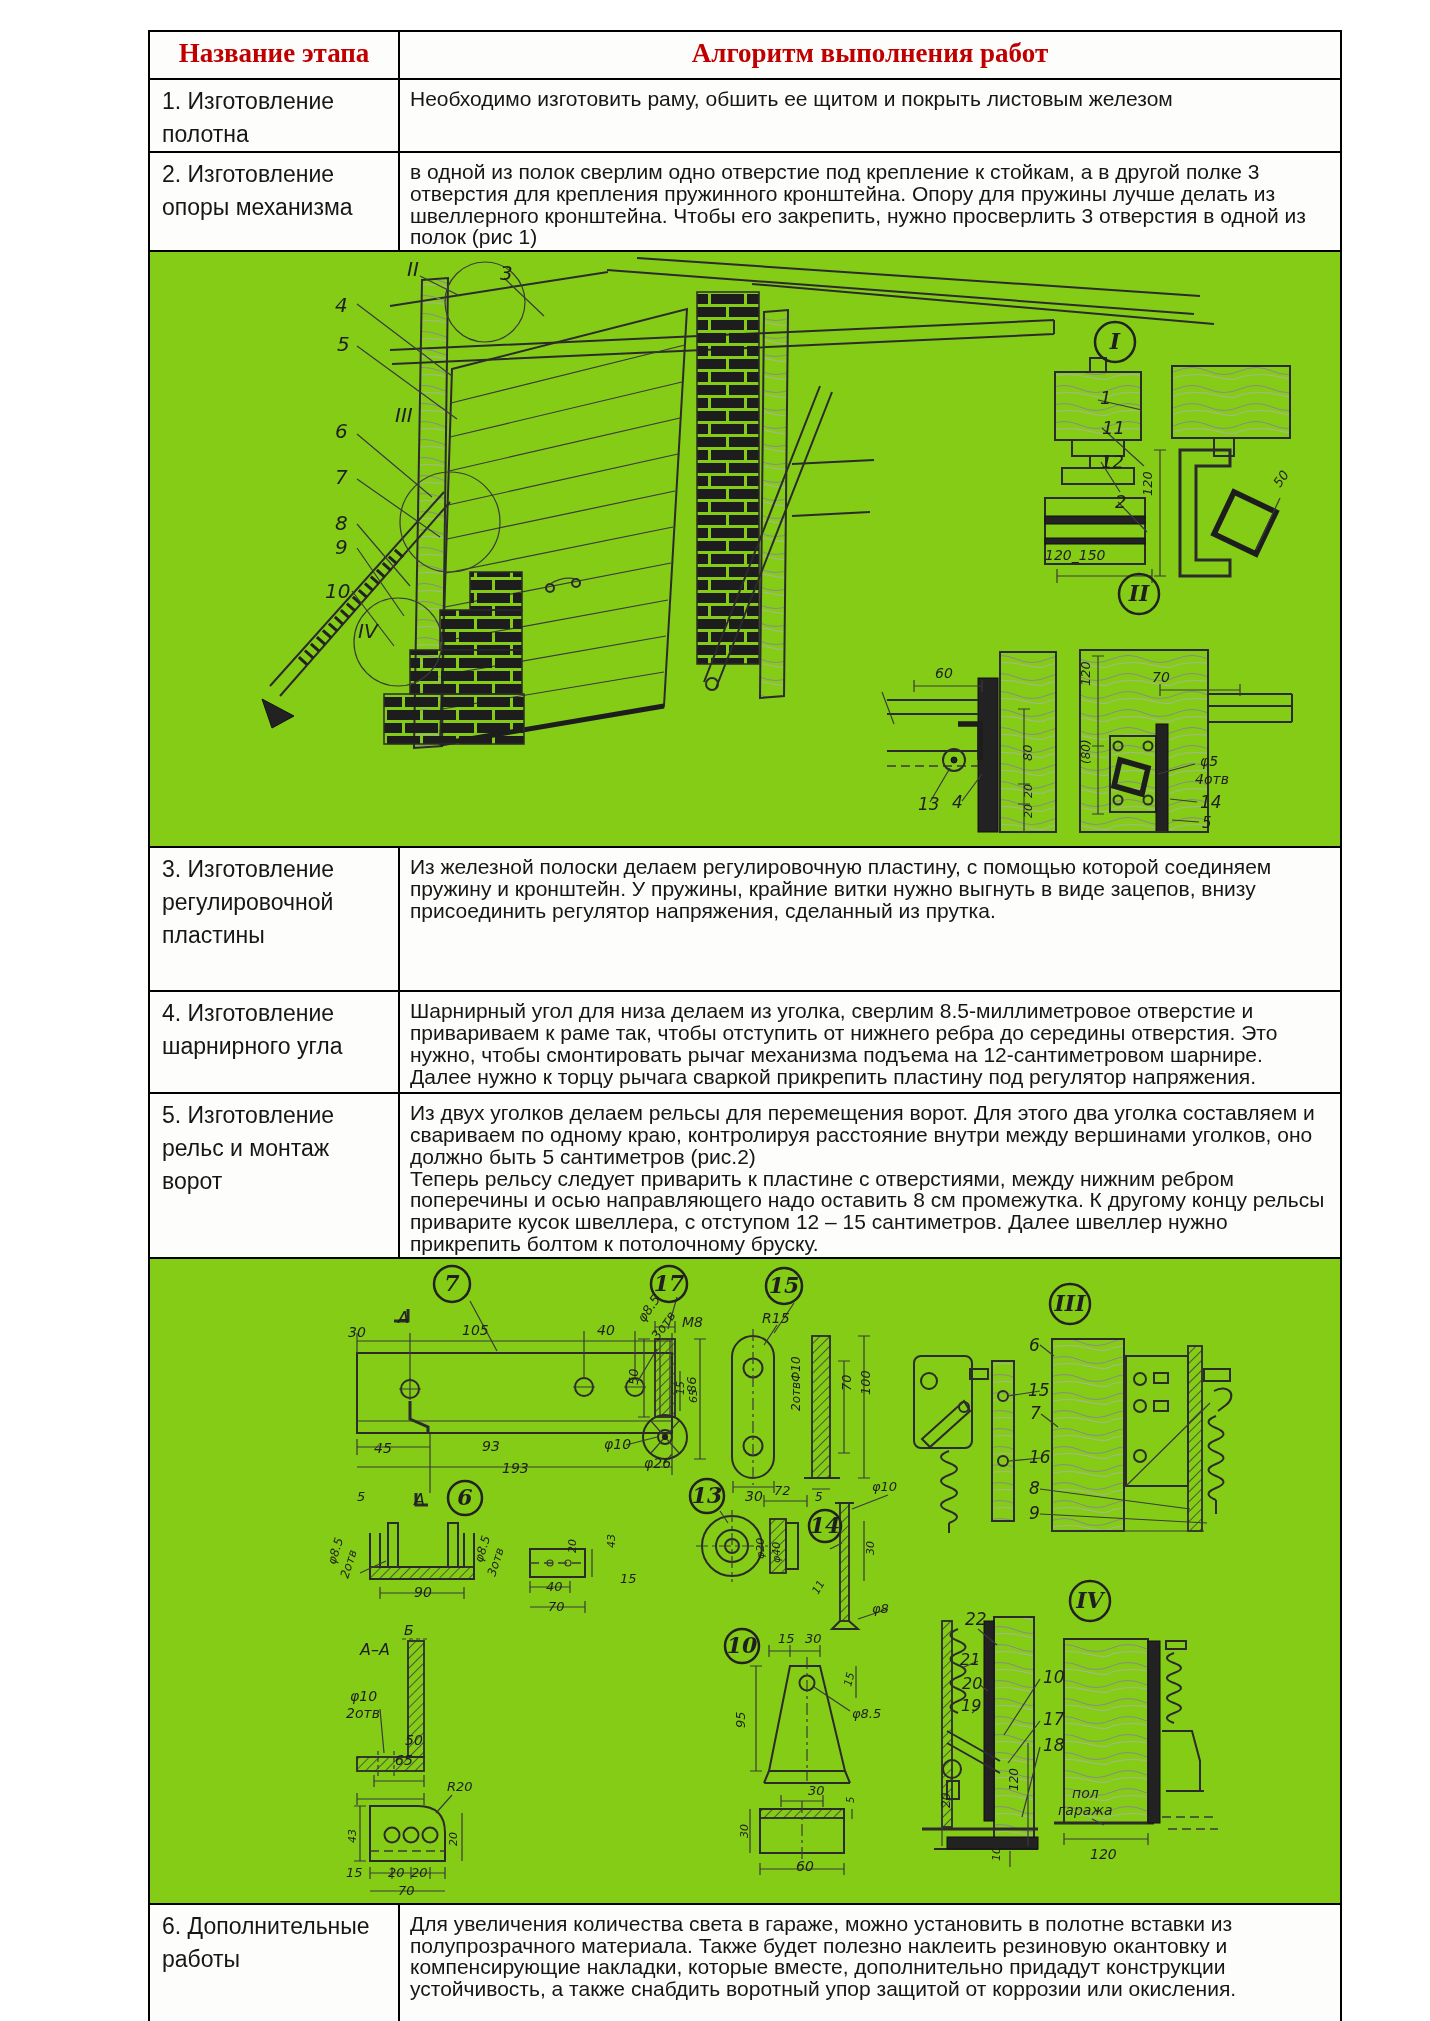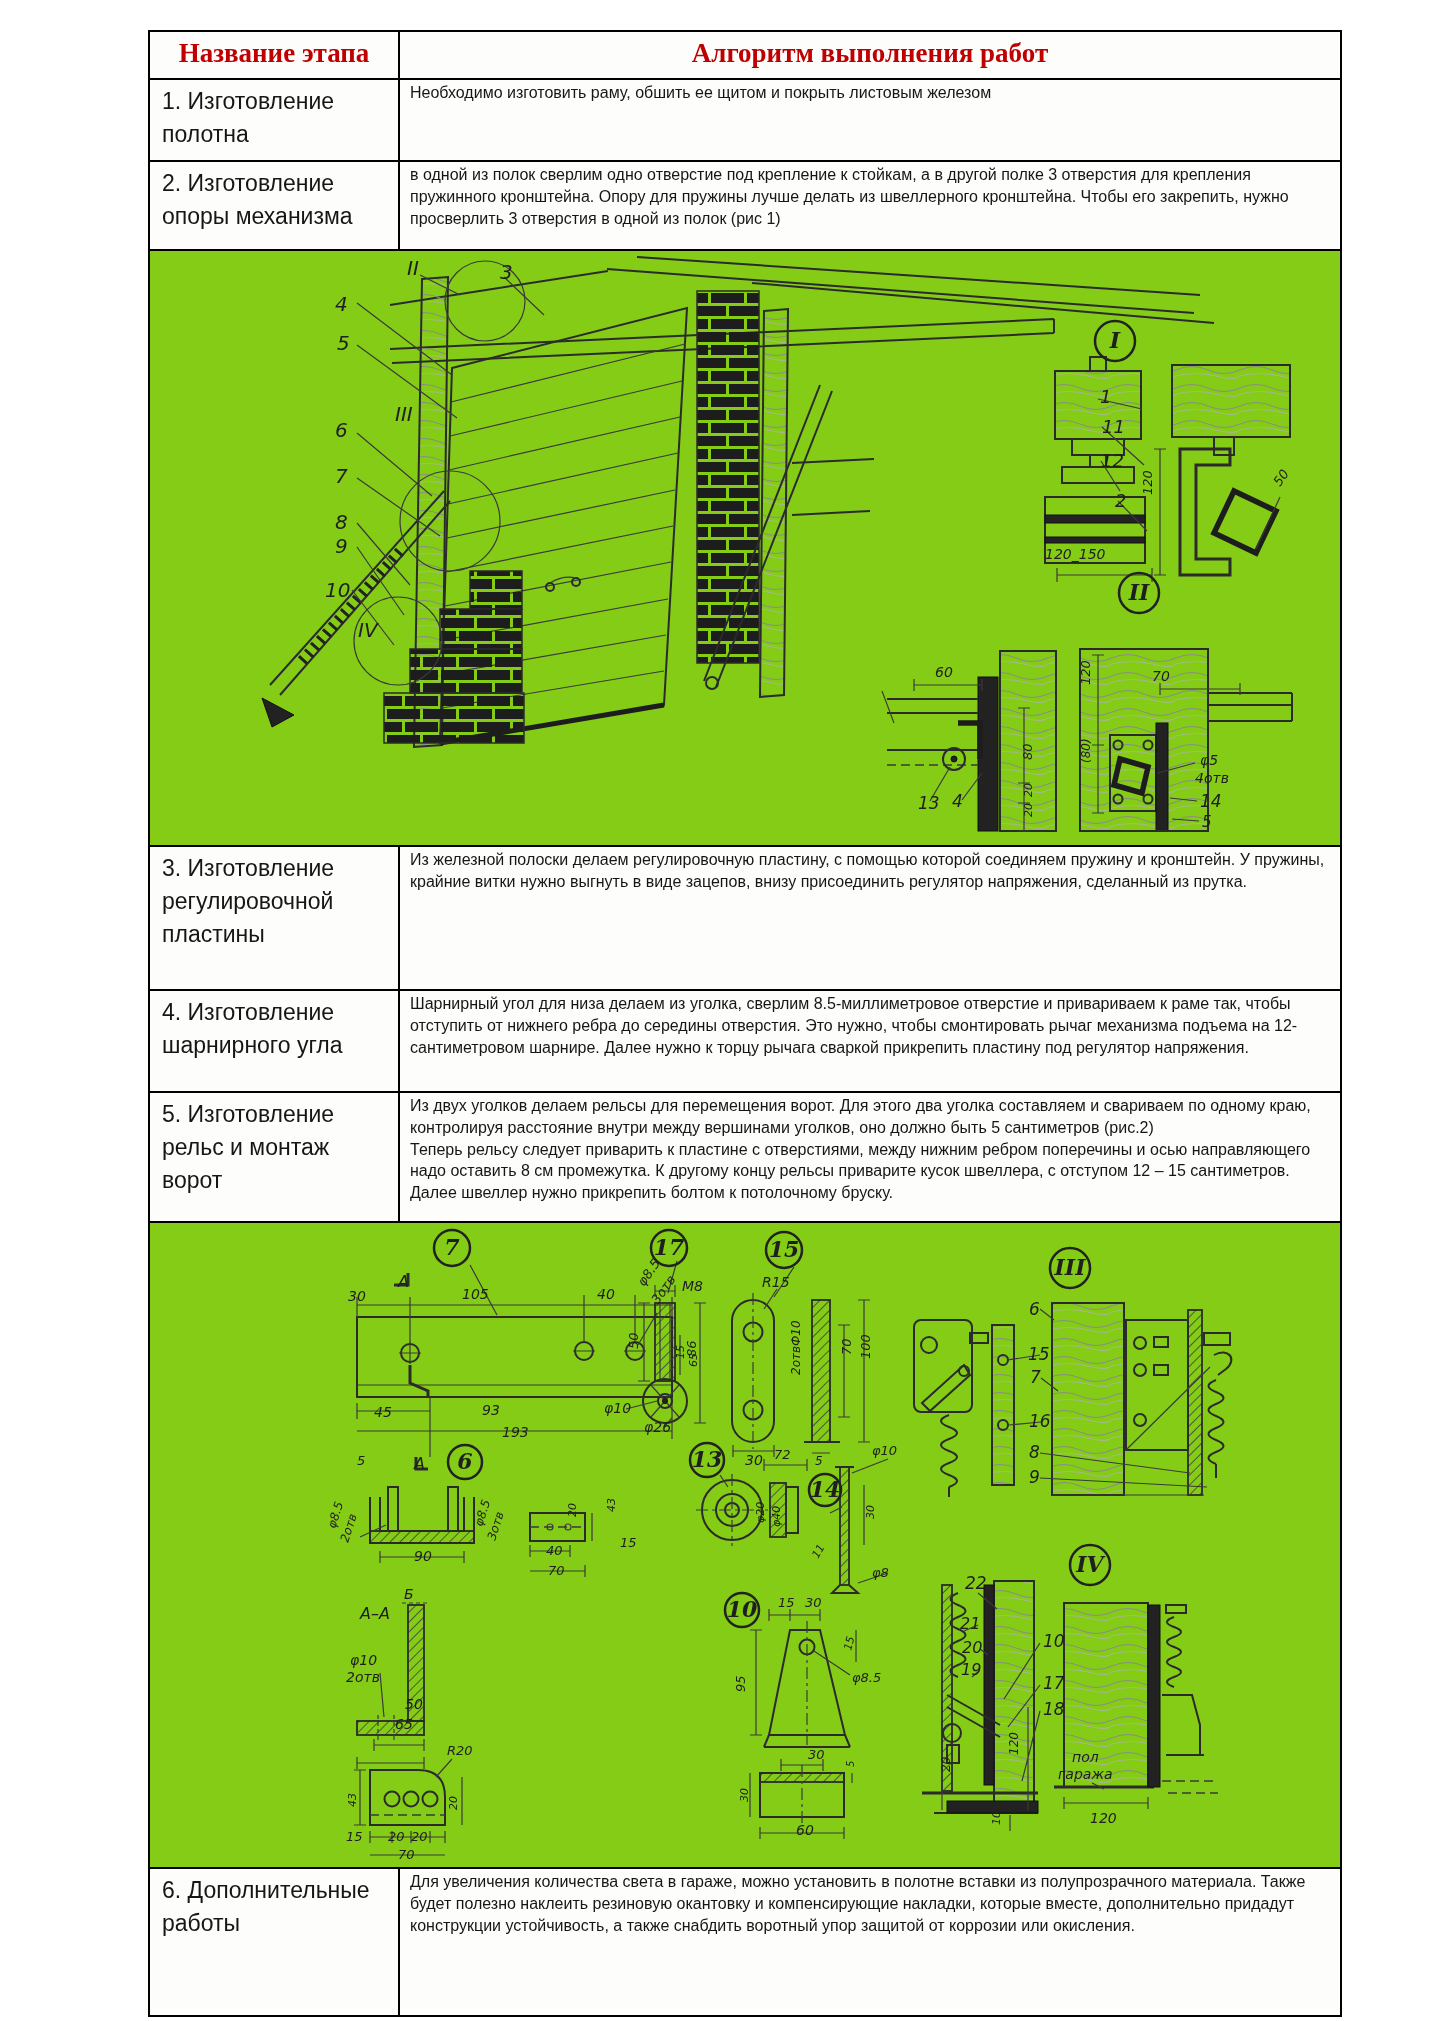--- a/index.html
+++ b/index.html
@@ -3,22 +3,22 @@
 <meta charset="utf-8">
 <style>
   html,body{margin:0;padding:0;}
   body{width:1430px;height:2021px;background:#ffffff;position:relative;
        font-family:"Liberation Sans",sans-serif;color:#161616;}
   table.doc{border-collapse:collapse;position:absolute;left:148px;top:30px;width:1192px;
             table-layout:fixed;background:#fdfdfc;}
   table.doc td{border:2px solid #000;vertical-align:top;overflow:hidden;}
   .hdr{font-family:"Liberation Serif",serif;font-weight:bold;font-size:27px;
        color:#c00000;text-align:center;padding:6px 0 4px 0;}
-  .stage{font-size:23px;line-height:33px;padding:5px 8px 9px 12px;}
-  .algo{font-size:16px;line-height:21.8px;padding:2px 10px 2px 10px;white-space:pre-line;}
+  .stage{font-size:23px;line-height:33px;padding:5px 8px 0 12px;}
+  .algo{font-size:21px;line-height:21.8px;padding:8px 10px 2px 10px;white-space:pre-line;}
   .figcell{padding:2px;background:#84cc16;}
   svg text{font-family:"DejaVu Sans",sans-serif;font-style:italic;fill:#1f1f1f;}
   svg .co{fill:none;stroke:#222;stroke-width:2.5;}
   svg .cot{font-family:"DejaVu Serif",serif;font-weight:bold;}
   .ln{stroke:#2b2b2b;stroke-width:2;fill:none;}
   .ln3{stroke:#2b2b2b;stroke-width:3;fill:none;}
   .bold5{stroke:#1d1d1d;stroke-width:5.5;fill:none;}
   .thin{stroke:#3a3a3a;stroke-width:1.2;fill:none;}
   .dash{stroke:#3a3a3a;stroke-width:1.4;fill:none;stroke-dasharray:9 5;}
   .dd{stroke:#3a3a3a;stroke-width:1.2;fill:none;stroke-dasharray:12 4 3 4;}

